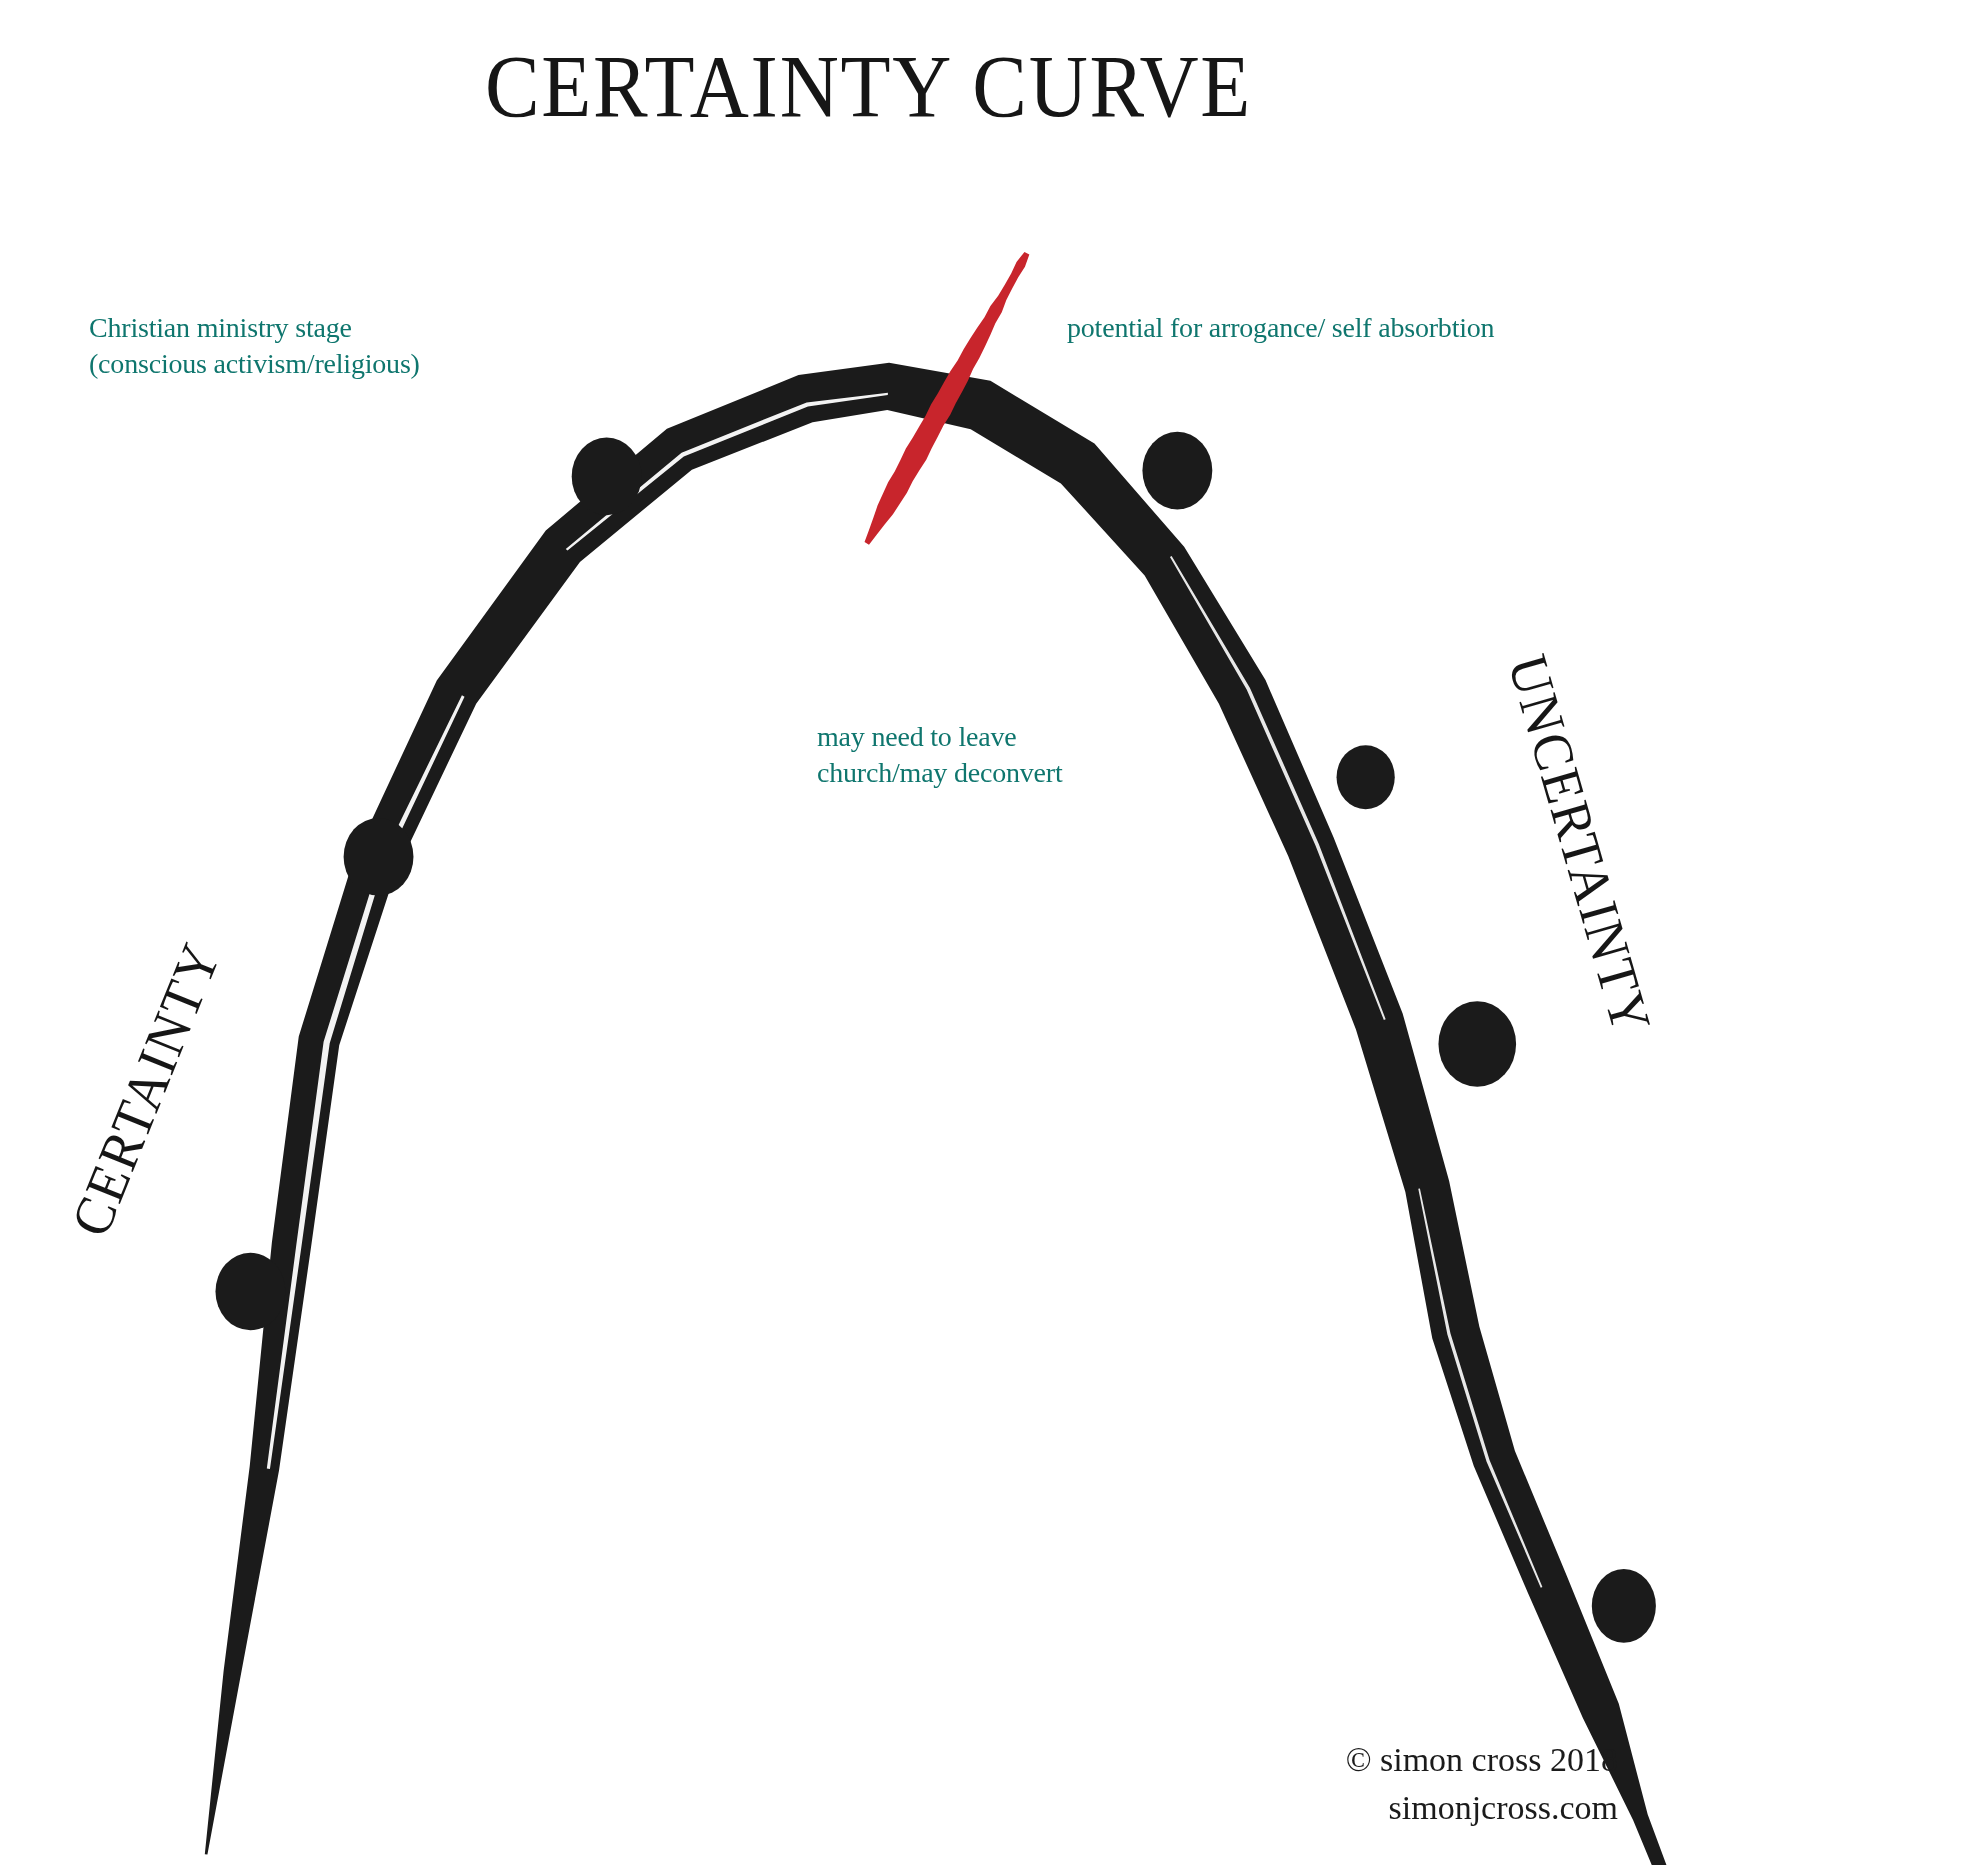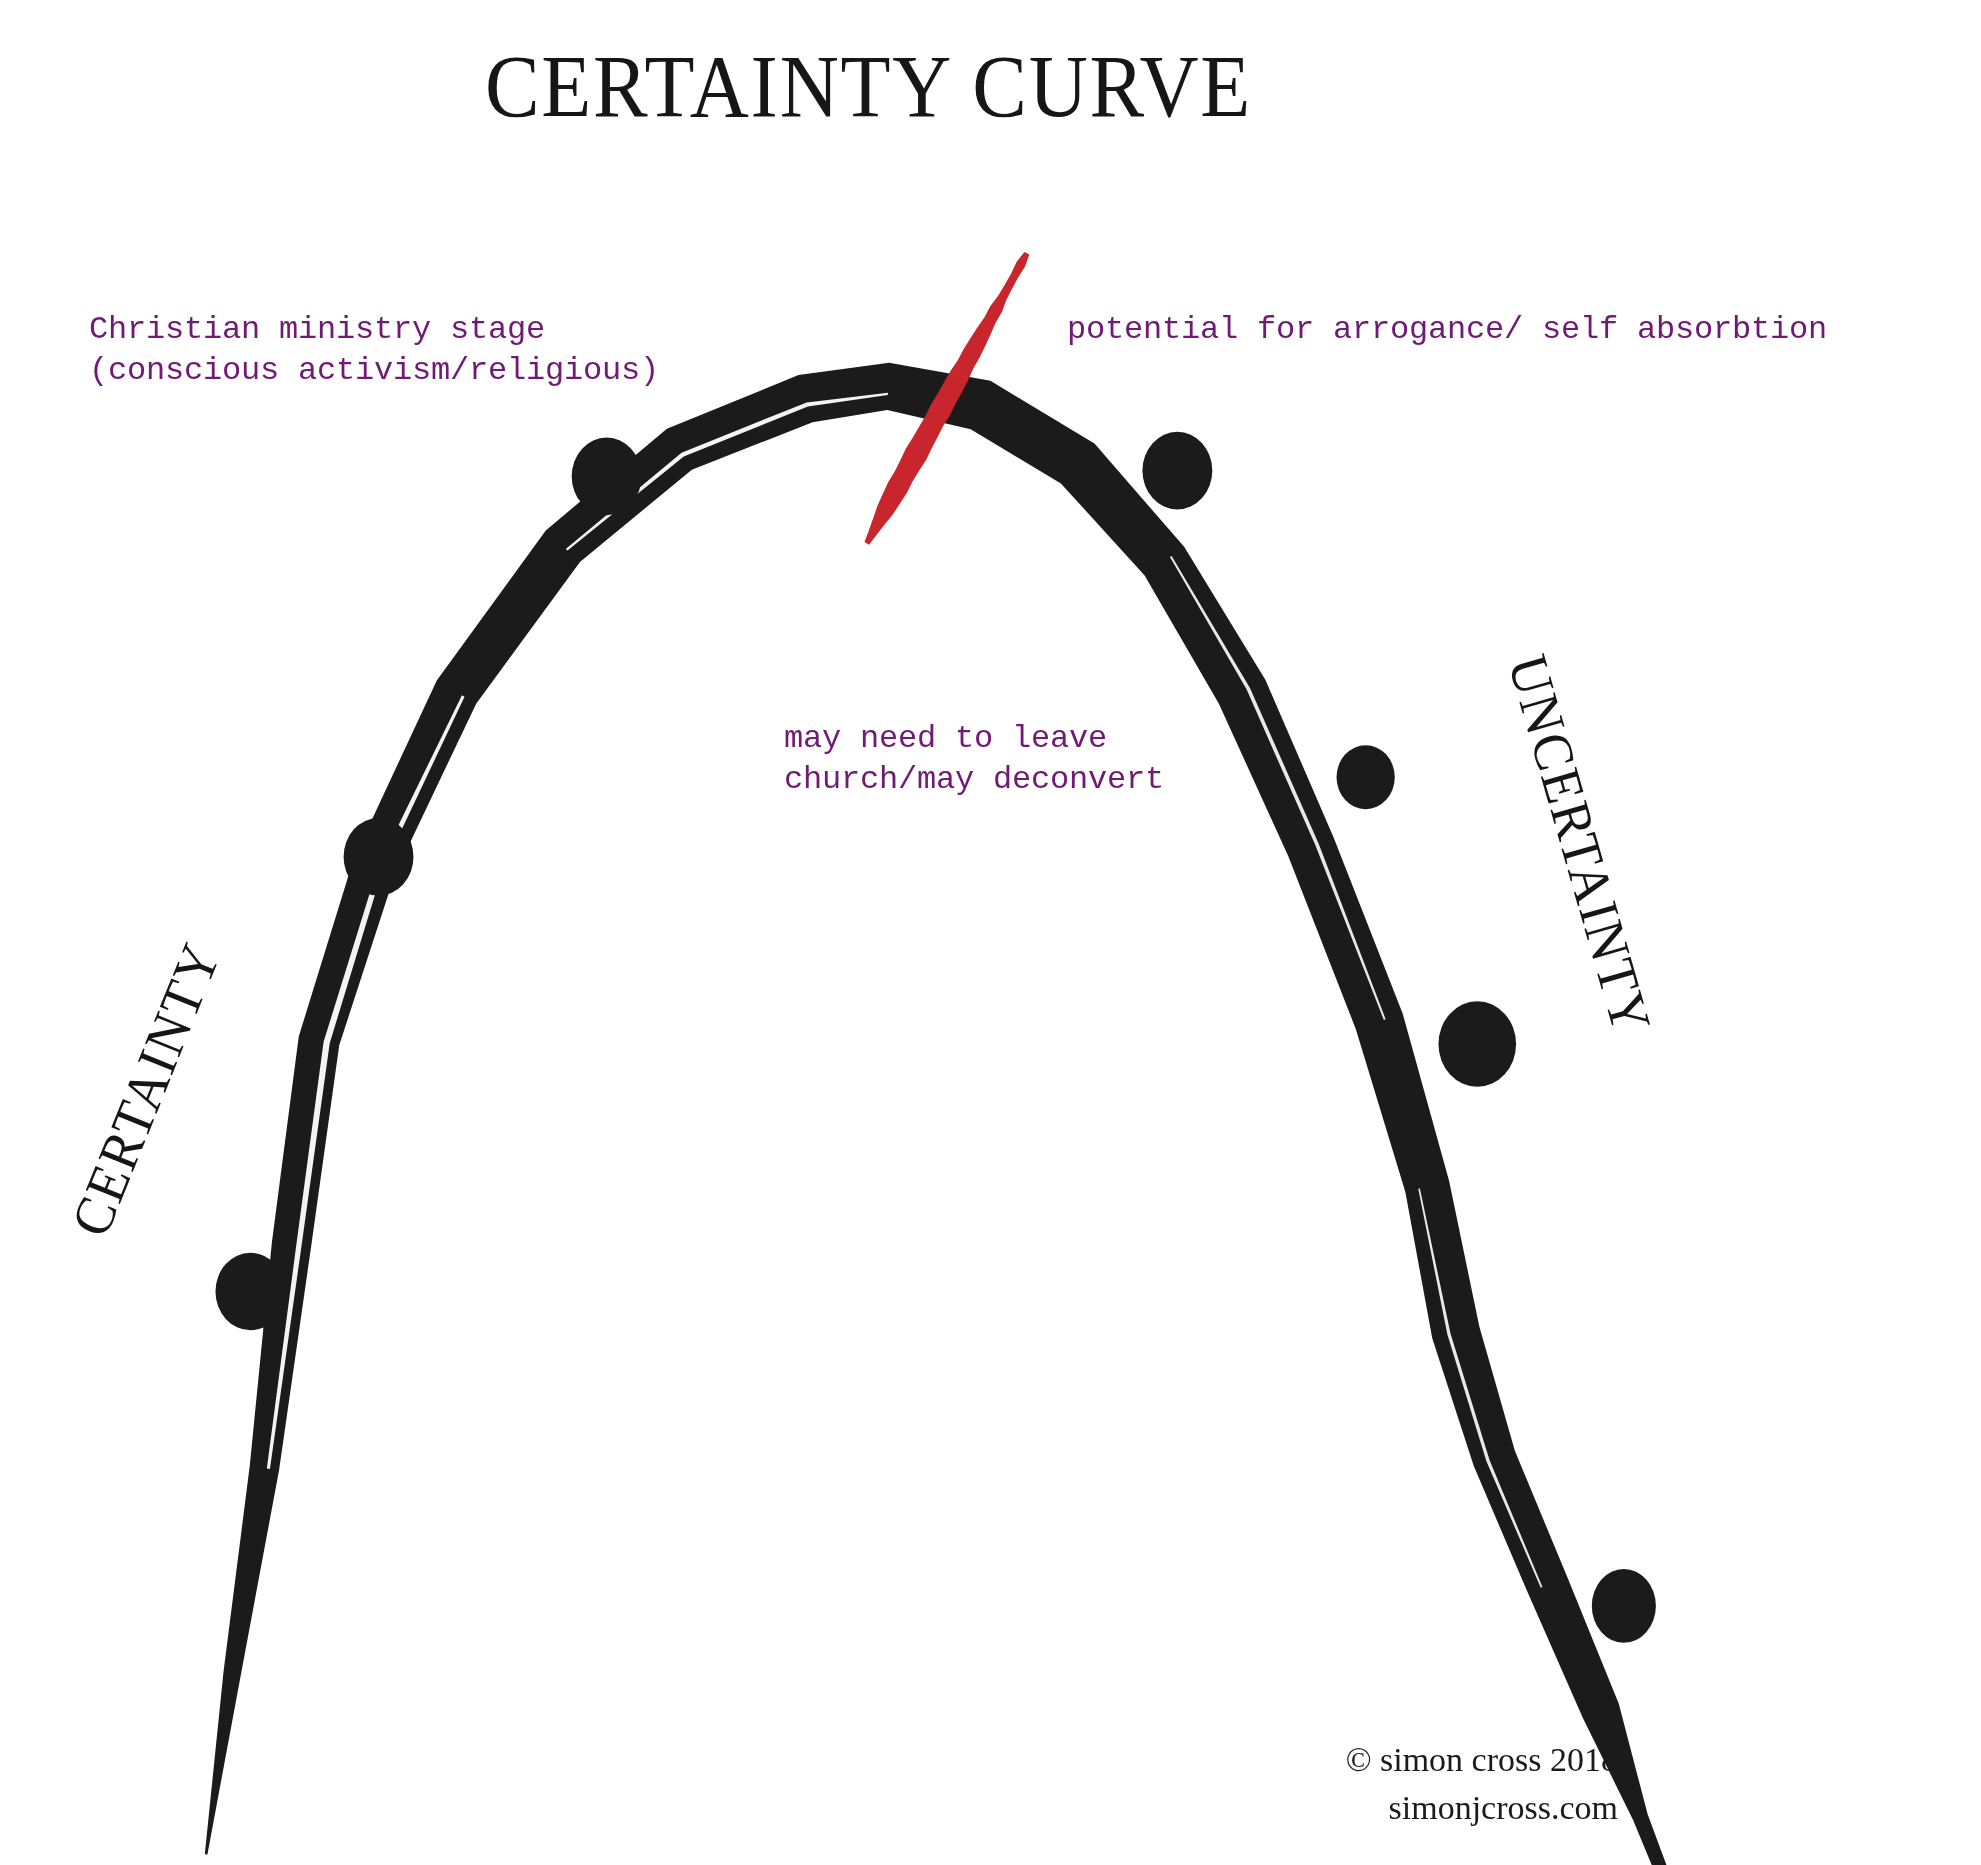--- a/index.html
+++ b/index.html
@@ -41,30 +41,30 @@
     position: absolute;
     left: 0;
     top: 0;
     width: 1982px;
     height: 1865px;
   }
 
   
   .ann {
     position: absolute;
-    color: #701a75;
-    font-family: Liberation Mono, monospace;
-    font-size: 32px;
+    color: #0f766e;
+    font-family: Liberation Serif, serif;
+    font-size: 28px;
     line-height: 1.28;
     white-space: pre;
     letter-spacing: -0.2px;
   }
   #ann-left  { left: 89px;  top: 278px; }
   #ann-right { left: 1067px; top: 278px; text-align: center; }
-  #ann-mid   { left: 784px; top: 687px; }
+  #ann-mid   { left: 817px; top: 687px; }
 
   
   .axis-label {
     position: absolute;
     font-family: "Liberation Serif", serif;
     font-size: 56px;
     letter-spacing: 1.9px;
     color: #161616;
     white-space: nowrap;
     font-variant: small-caps;

